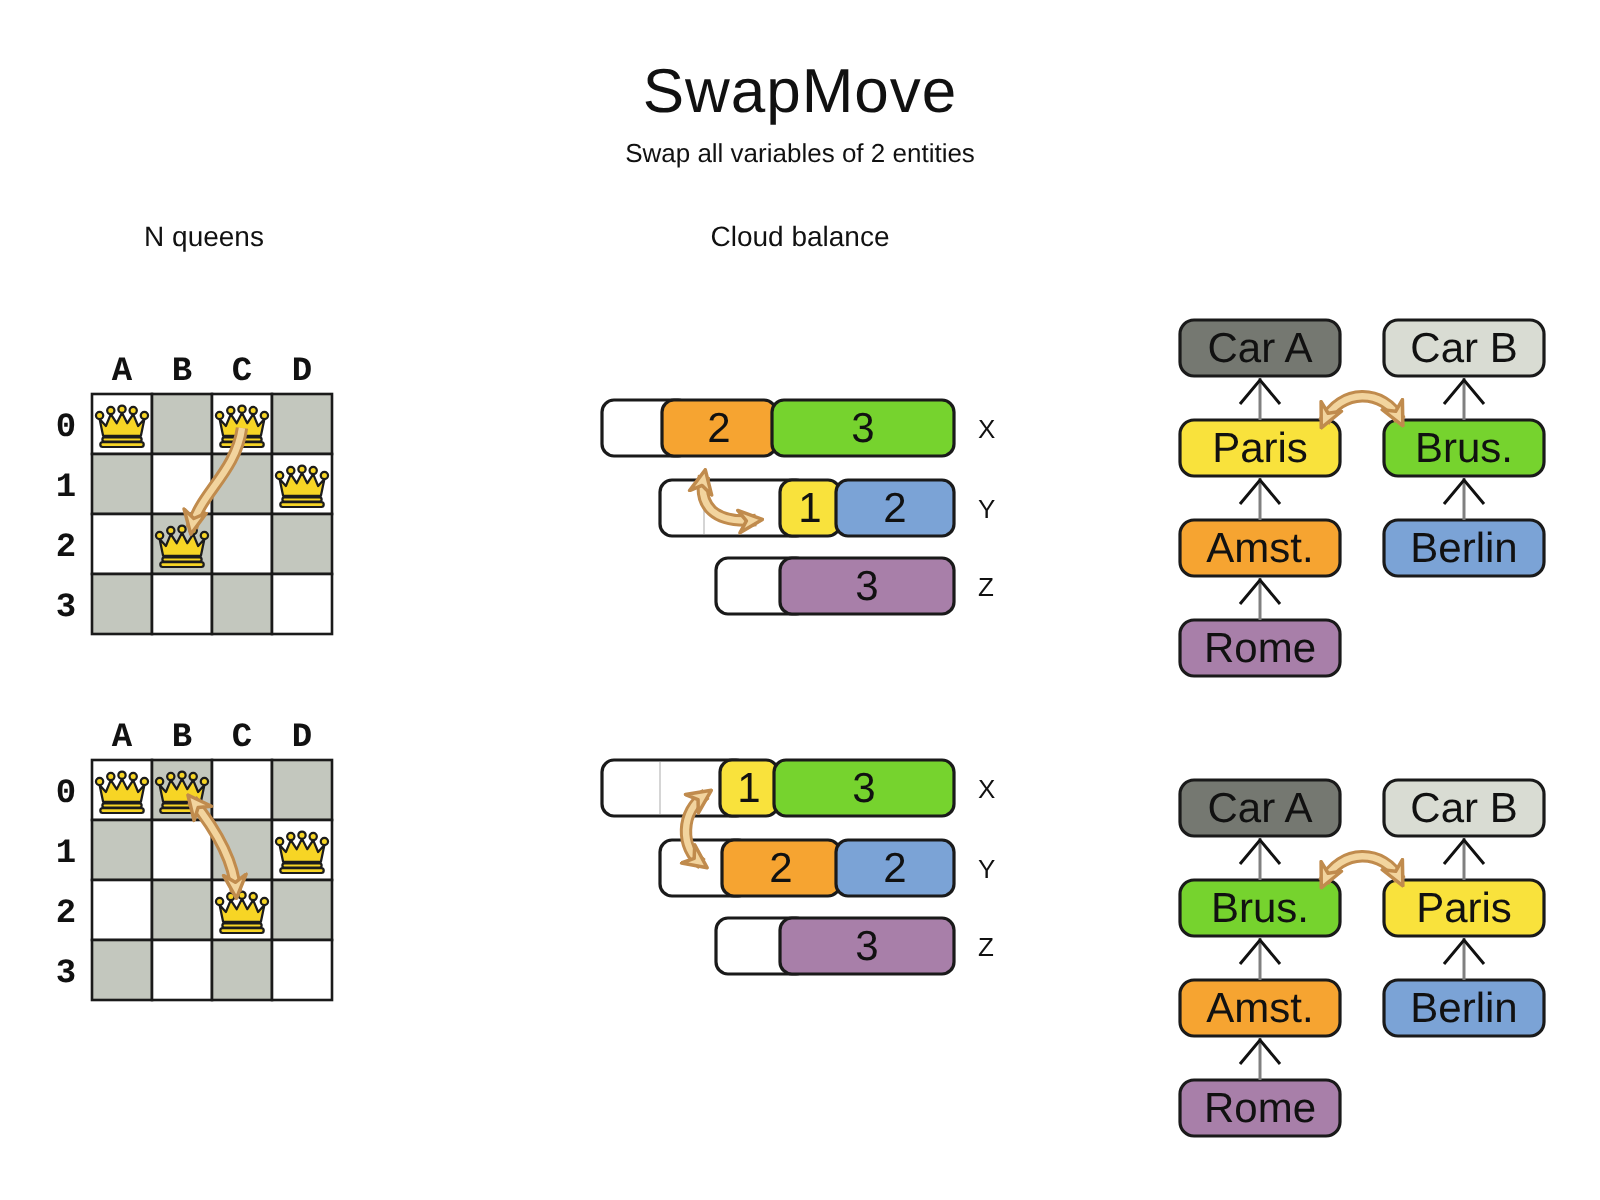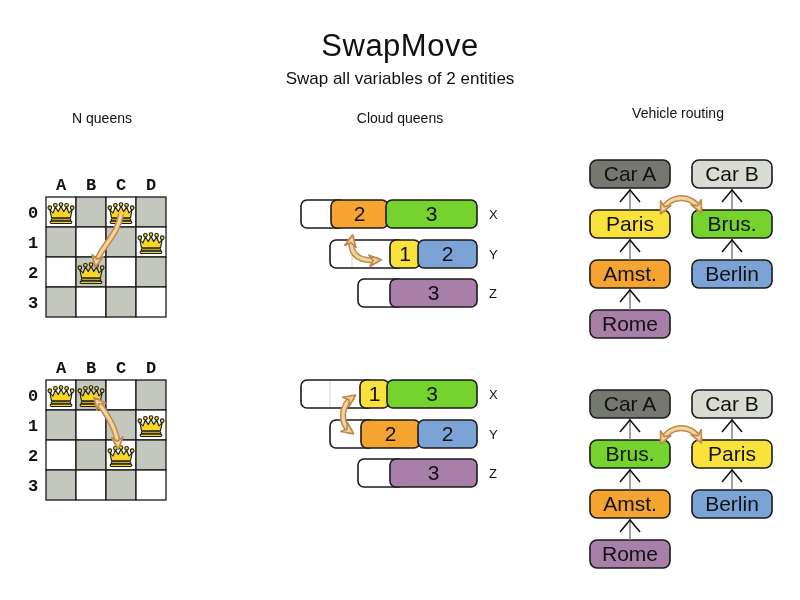--- a/index.html
+++ b/index.html
@@ -1,39 +1,38 @@
 <!DOCTYPE html>
 <html><head>
 <meta charset="utf-8">
 <style>
   html,body{margin:0;padding:0;background:#ffffff;}
   body{width:800px;height:600px;position:relative;font-family:"Liberation Sans",sans-serif;color:#111;overflow:hidden;}
   .title{position:absolute;top:28px;left:0;width:800px;text-align:center;font-size:31px;letter-spacing:.5px;}
-  .subtitle{position:absolute;top:69px;left:0;width:800px;text-align:center;font-size:17px;}
+  .subtitle{position:absolute;top:69px;left:0;width:800px;text-align:center;font-size:13px;}
   .col-header{position:absolute;top:110px;width:220px;text-align:center;font-size:14px;line-height:17px;}
   #hdr-queens{left:-8px;}
   #hdr-cloud{left:290px;}
   #hdr-vehicle{left:568px;top:105px;}
   #diagram{position:absolute;left:0;top:0;}
   svg text{user-select:none;}
 </style>
 </head>
 <body>
 
 <div class="title">SwapMove</div>
 <div class="subtitle">Swap all variables of 2 entities</div>
 
 <div class="col-header" id="hdr-queens">
   <div>N queens</div>
 </div>
 <div class="col-header" id="hdr-cloud">
-  <div>Cloud queens</div>
+  <div>Cloud balance</div>
 </div>
 <div class="col-header" id="hdr-vehicle">
-  <div>Vehicle routing</div>
 </div>
 
 <svg id="diagram" width="800" height="600" viewBox="0 0 800 600">
   <defs>
     <symbol id="crown" viewBox="0 0 40 32">
       <g stroke="#1c1c1c" stroke-width="1.6" stroke-linejoin="round">
         <path d="M6.5 23 L4 11 L8.5 16 L12 7.5 L16.2 14 L20 6.5 L23.8 14 L28 7.5 L31.5 16 L36 11 L33.5 23 Z" fill="#f7d525"></path>
         <rect x="6" y="24.2" width="28" height="3" rx="1.5" fill="#f7d525"></rect>
         <rect x="4.5" y="27.6" width="31" height="3.4" rx="1.7" fill="#f7d525"></rect>
         <circle cx="4" cy="8.5" r="2.6" fill="#f7d525"></circle>

